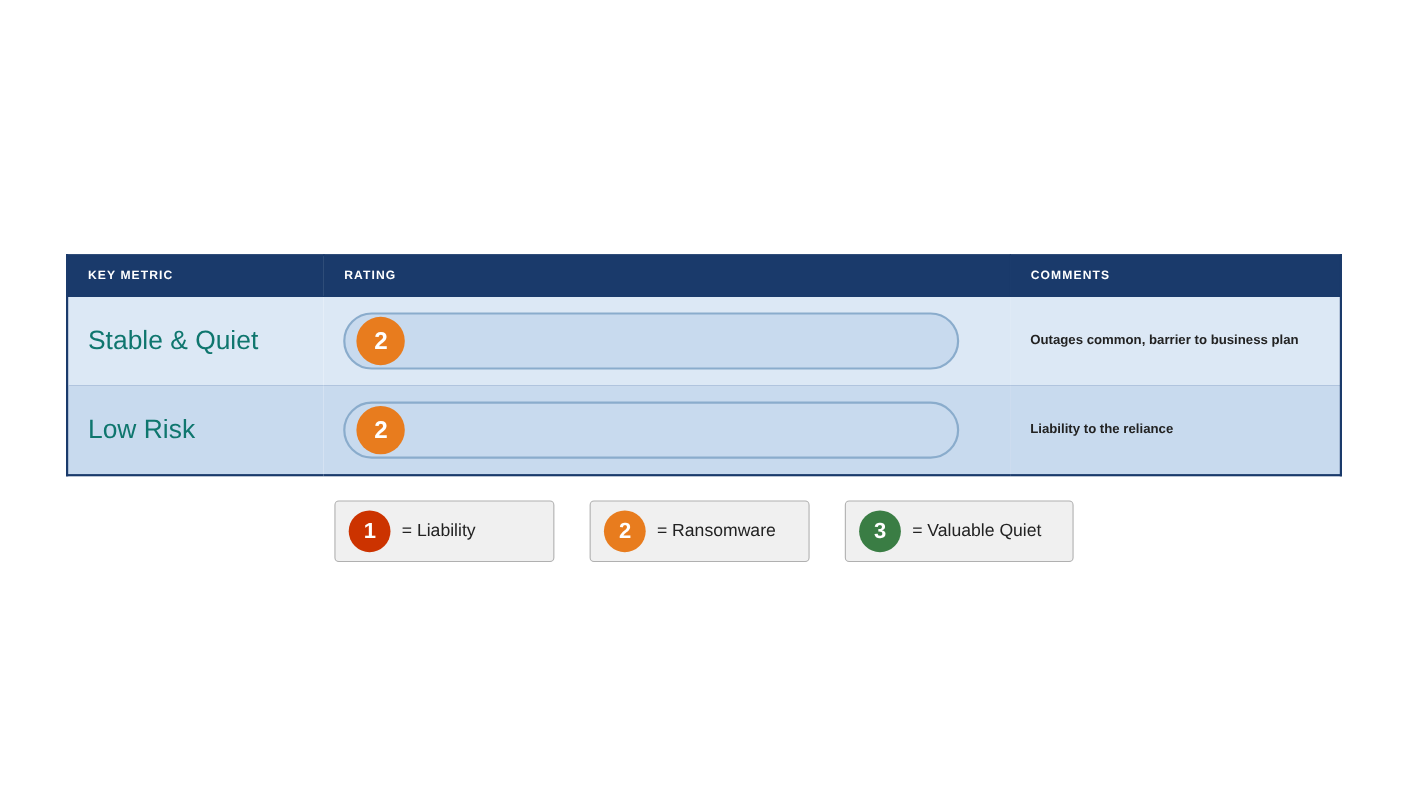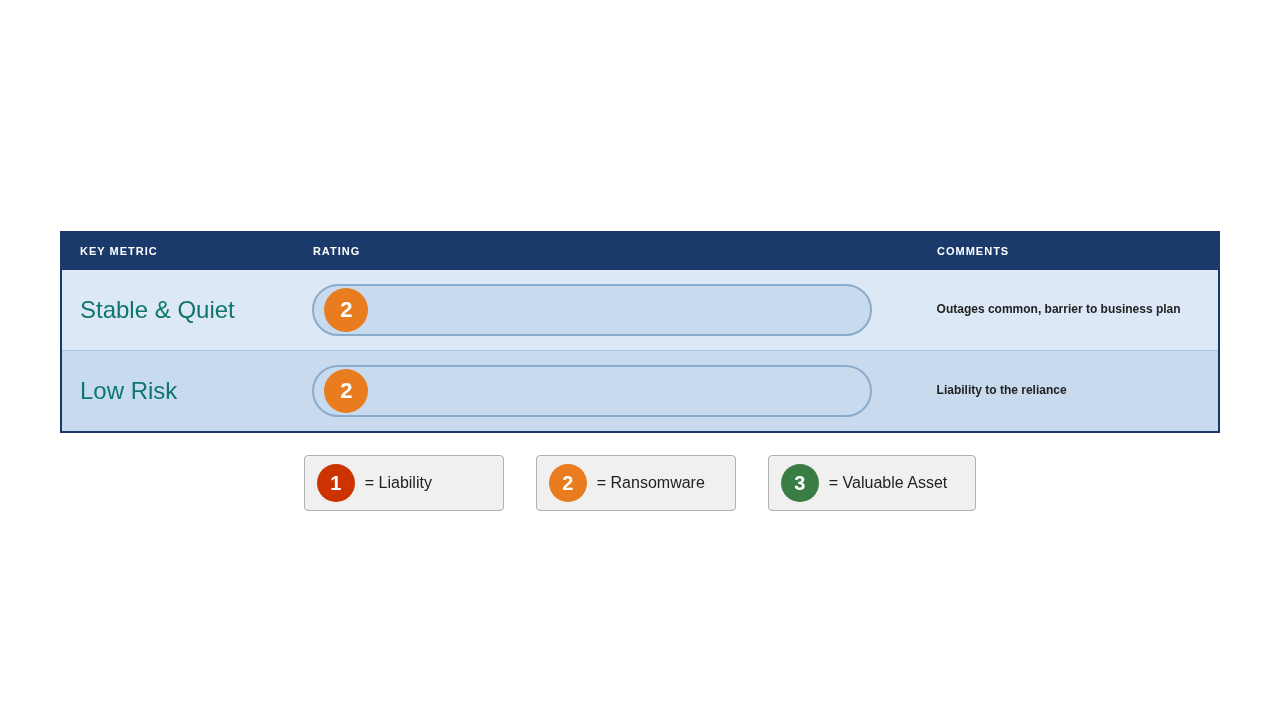--- a/index.html
+++ b/index.html
@@ -195,15 +195,15 @@
 <div class="legend-item">
       <div class="legend-badge badge-1">1</div>
       <span>= Liability</span>
     </div>
     <div class="legend-item">
       <div class="legend-badge badge-2">2</div>
       <span>= Ransomware</span>
     </div>
     <div class="legend-item">
       <div class="legend-badge badge-3">3</div>
-      <span>= Valuable Asset</span>
+      <span>= Valuable Quiet</span>
     </div>
   </div>
 
 </body></html>

